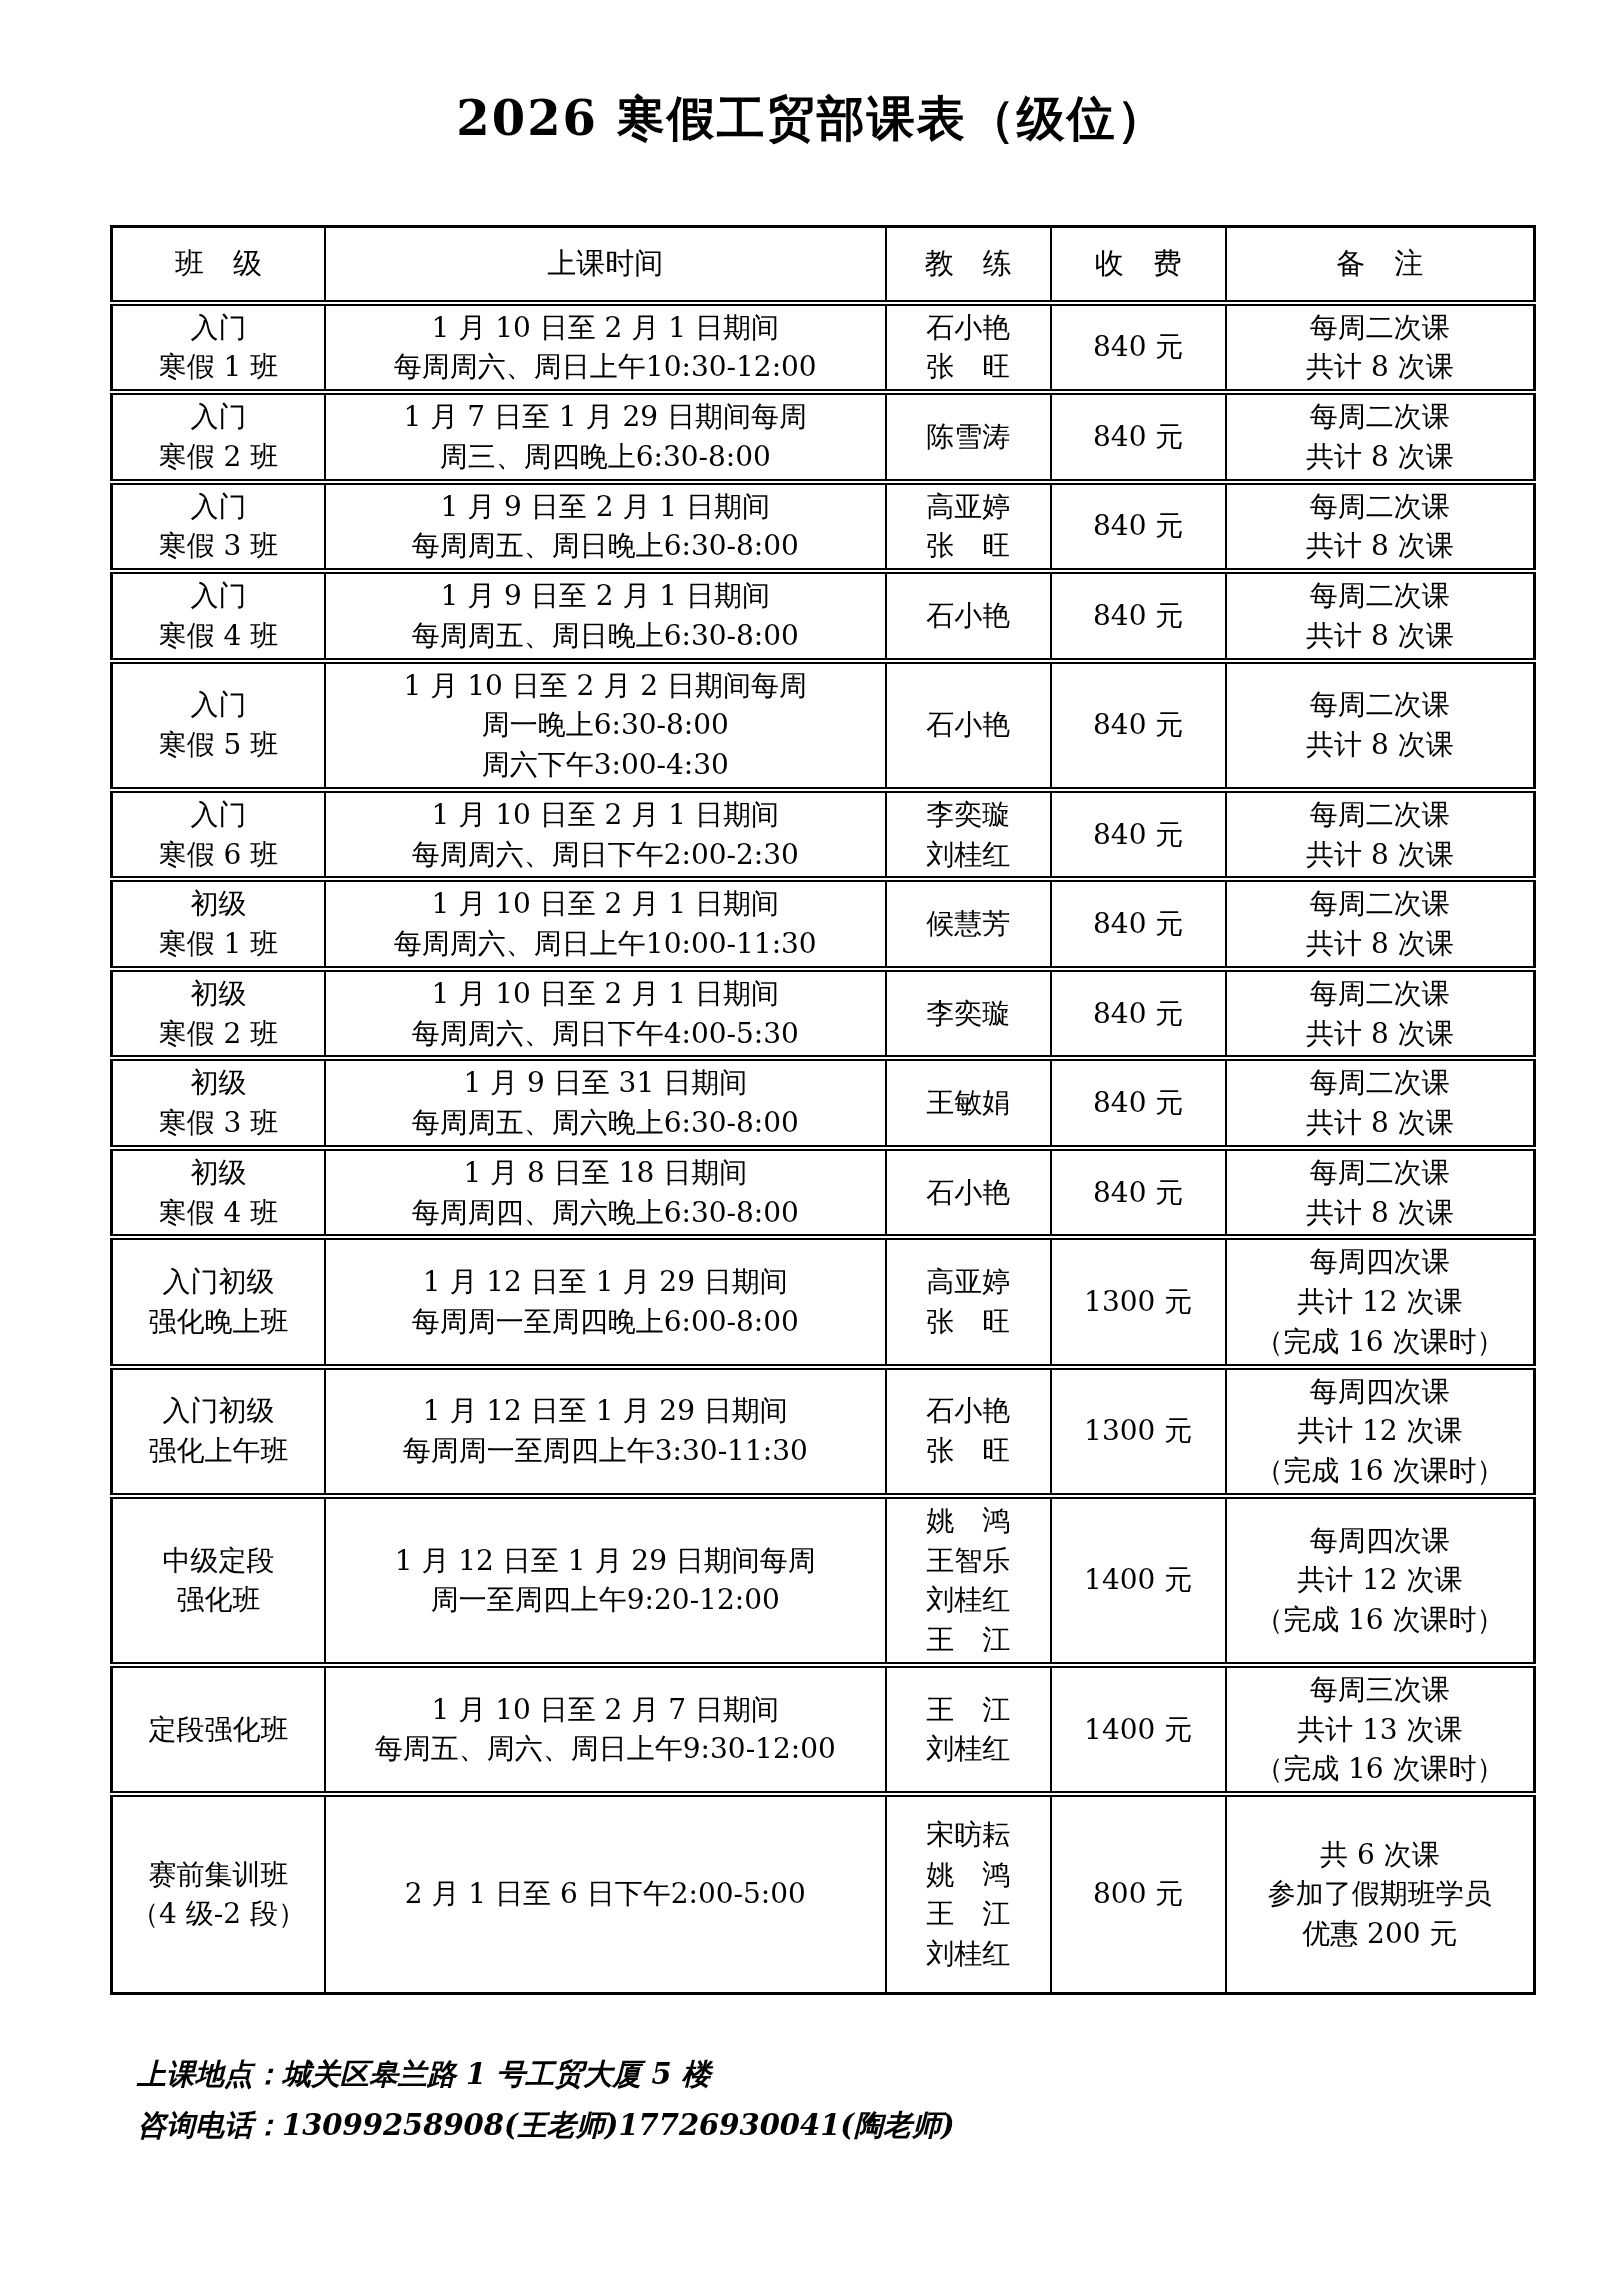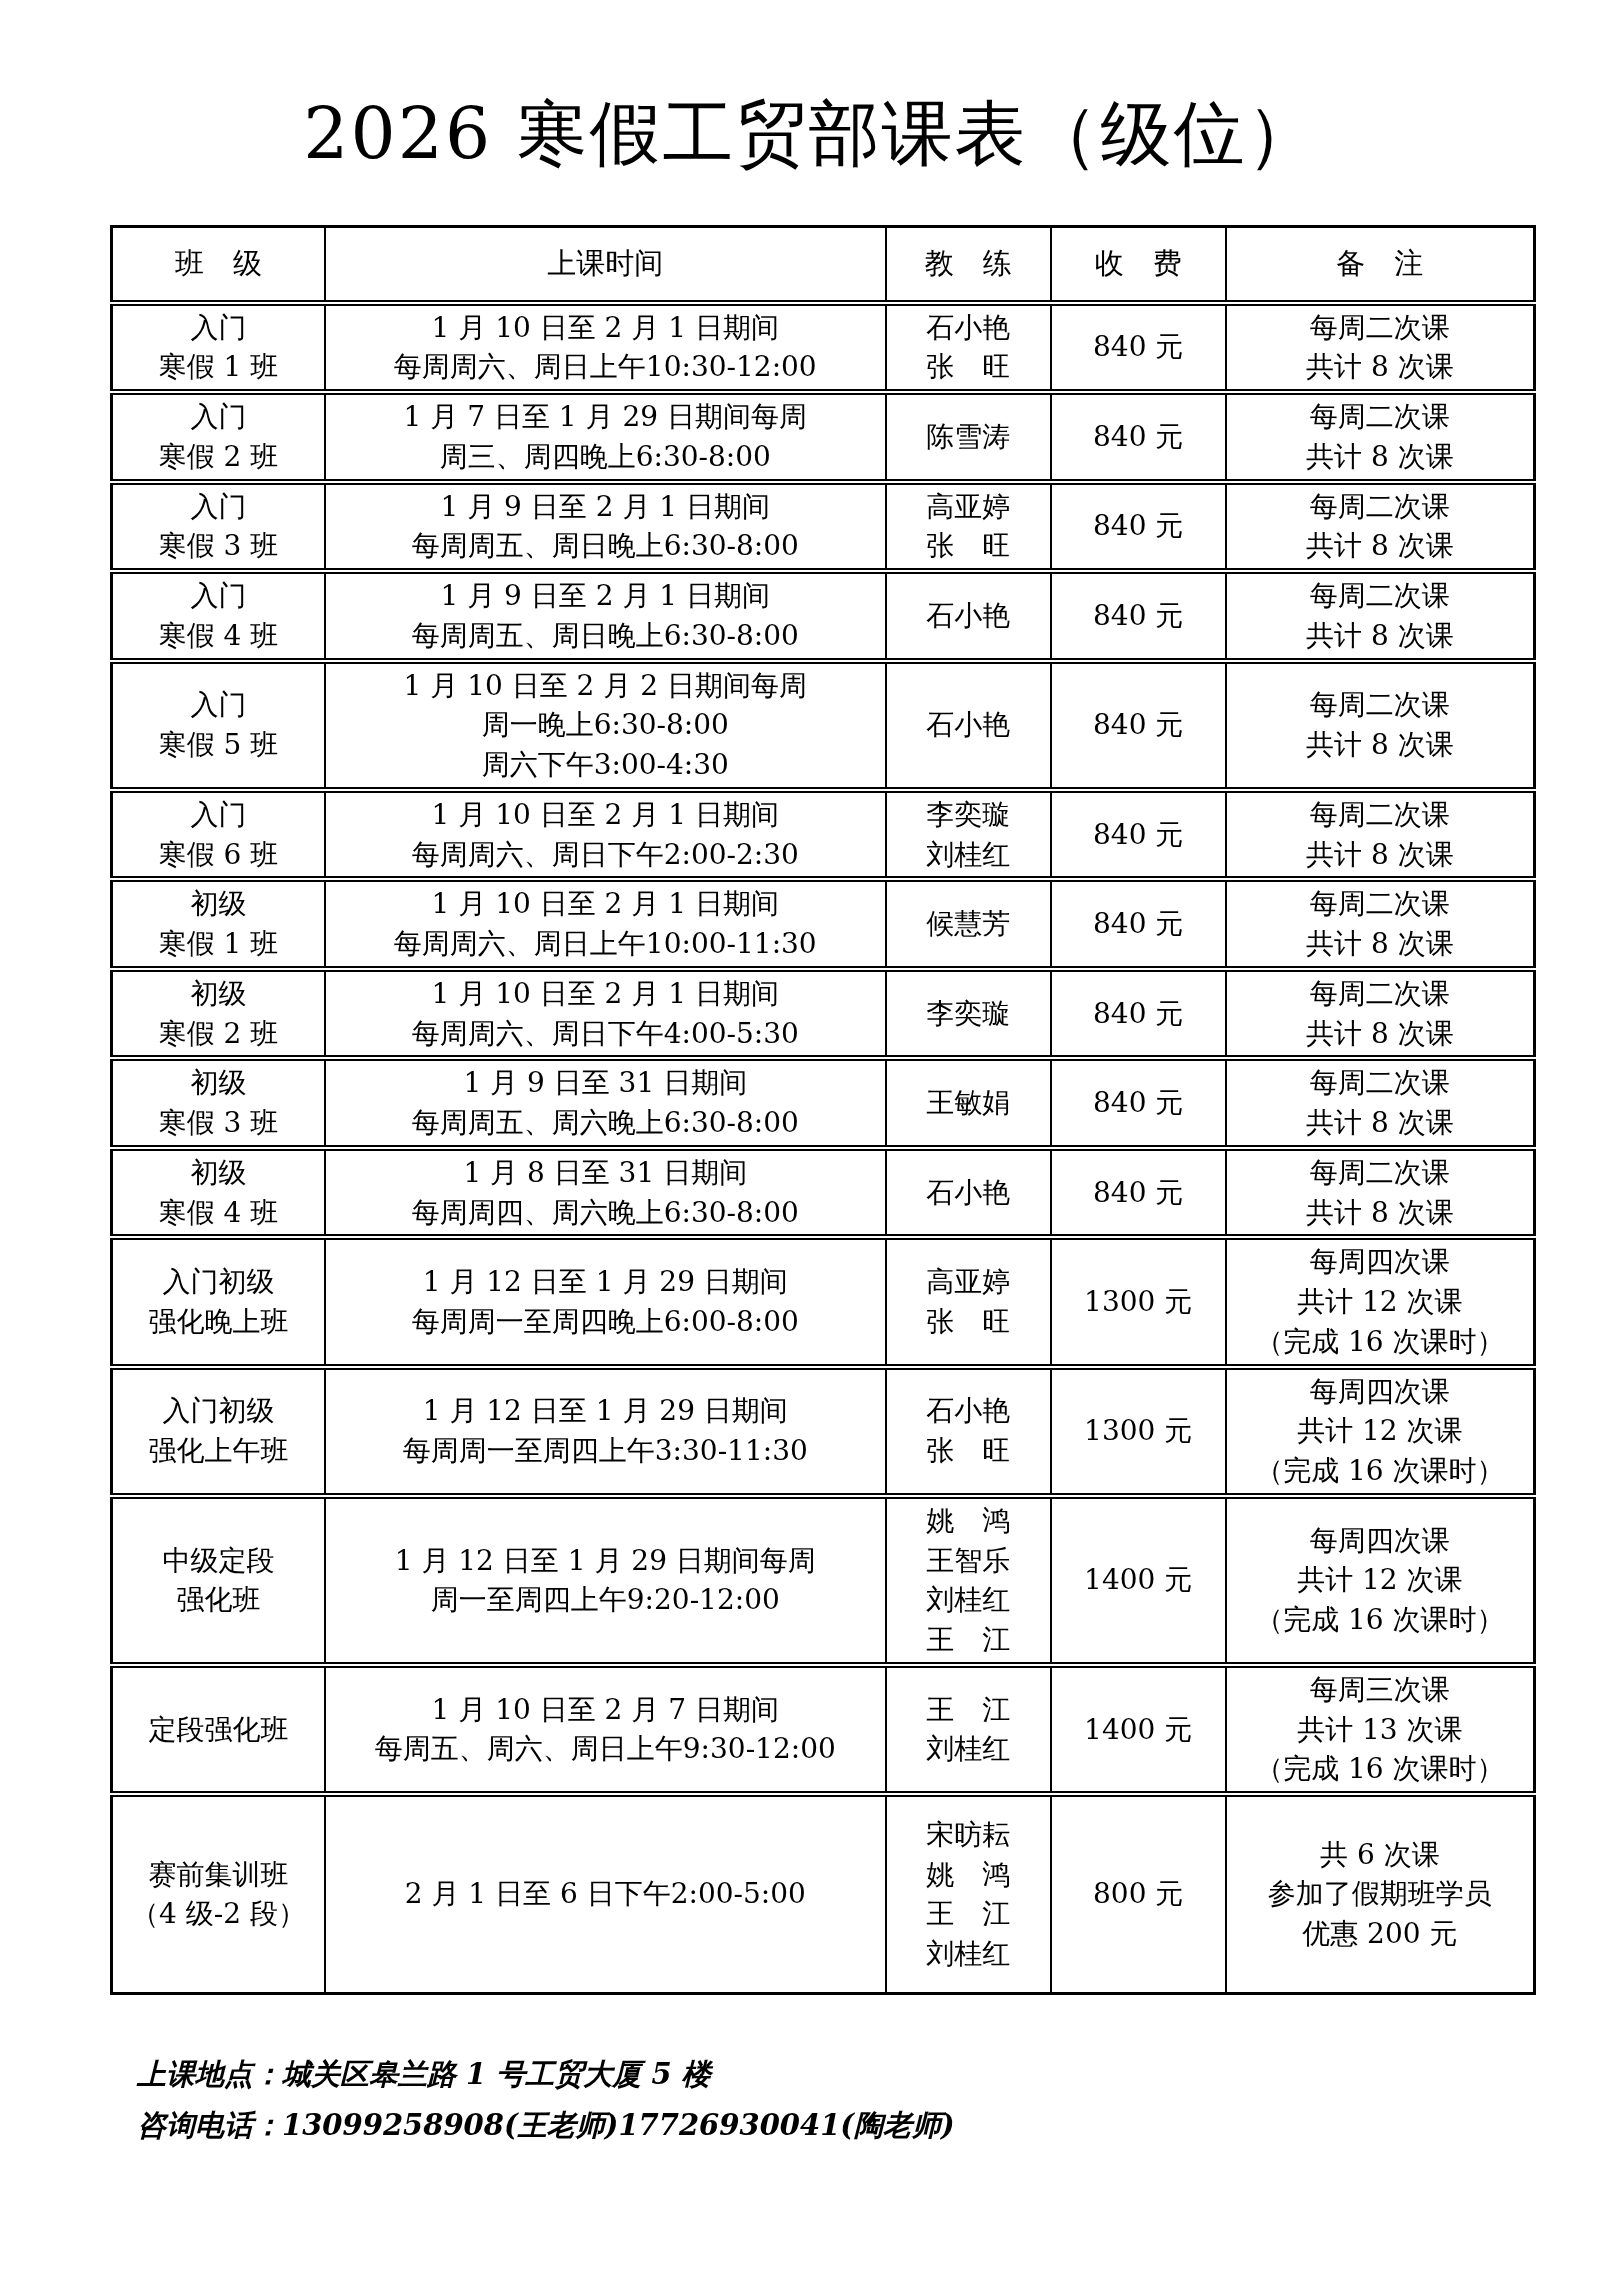--- a/index.html
+++ b/index.html
@@ -16,22 +16,22 @@
     background: #ffffff;
     overflow: hidden;
   }
   .title {
     position: absolute;
     top: 87px;
     left: 0;
     width: 100%;
     margin: 0;
     text-align: center;
-    font-size: 71px;
-    font-weight: normal;
+    font-size: 48px;
+    font-weight: bold;
     letter-spacing: 2px;
     white-space: nowrap;
   }
   table.schedule {
     position: absolute;
     top: 186px;
     left: 110px;
     width: 1426px;
     table-layout: fixed;
     border-collapse: collapse;
@@ -282,21 +282,21 @@
             <div class="cell-line">每周二次课</div>
             <div class="cell-line">共计 8 次课</div>
           </td>
         </tr>
         <tr style="height: 76px;">
           <td>
             <div class="cell-line">初级</div>
             <div class="cell-line">寒假 4 班</div>
           </td>
           <td>
-            <div class="cell-line">1 月 8 日至 31 日期间</div>
+            <div class="cell-line">1 月 8 日至 18 日期间</div>
             <div class="cell-line">每周周四、周六晚上6:30-8:00</div>
           </td>
           <td>
             <div class="cell-line">石小艳</div>
           </td>
           <td class="fee-cell">
             <div class="cell-line">840 元</div>
           </td>
           <td>
             <div class="cell-line">每周二次课</div>

